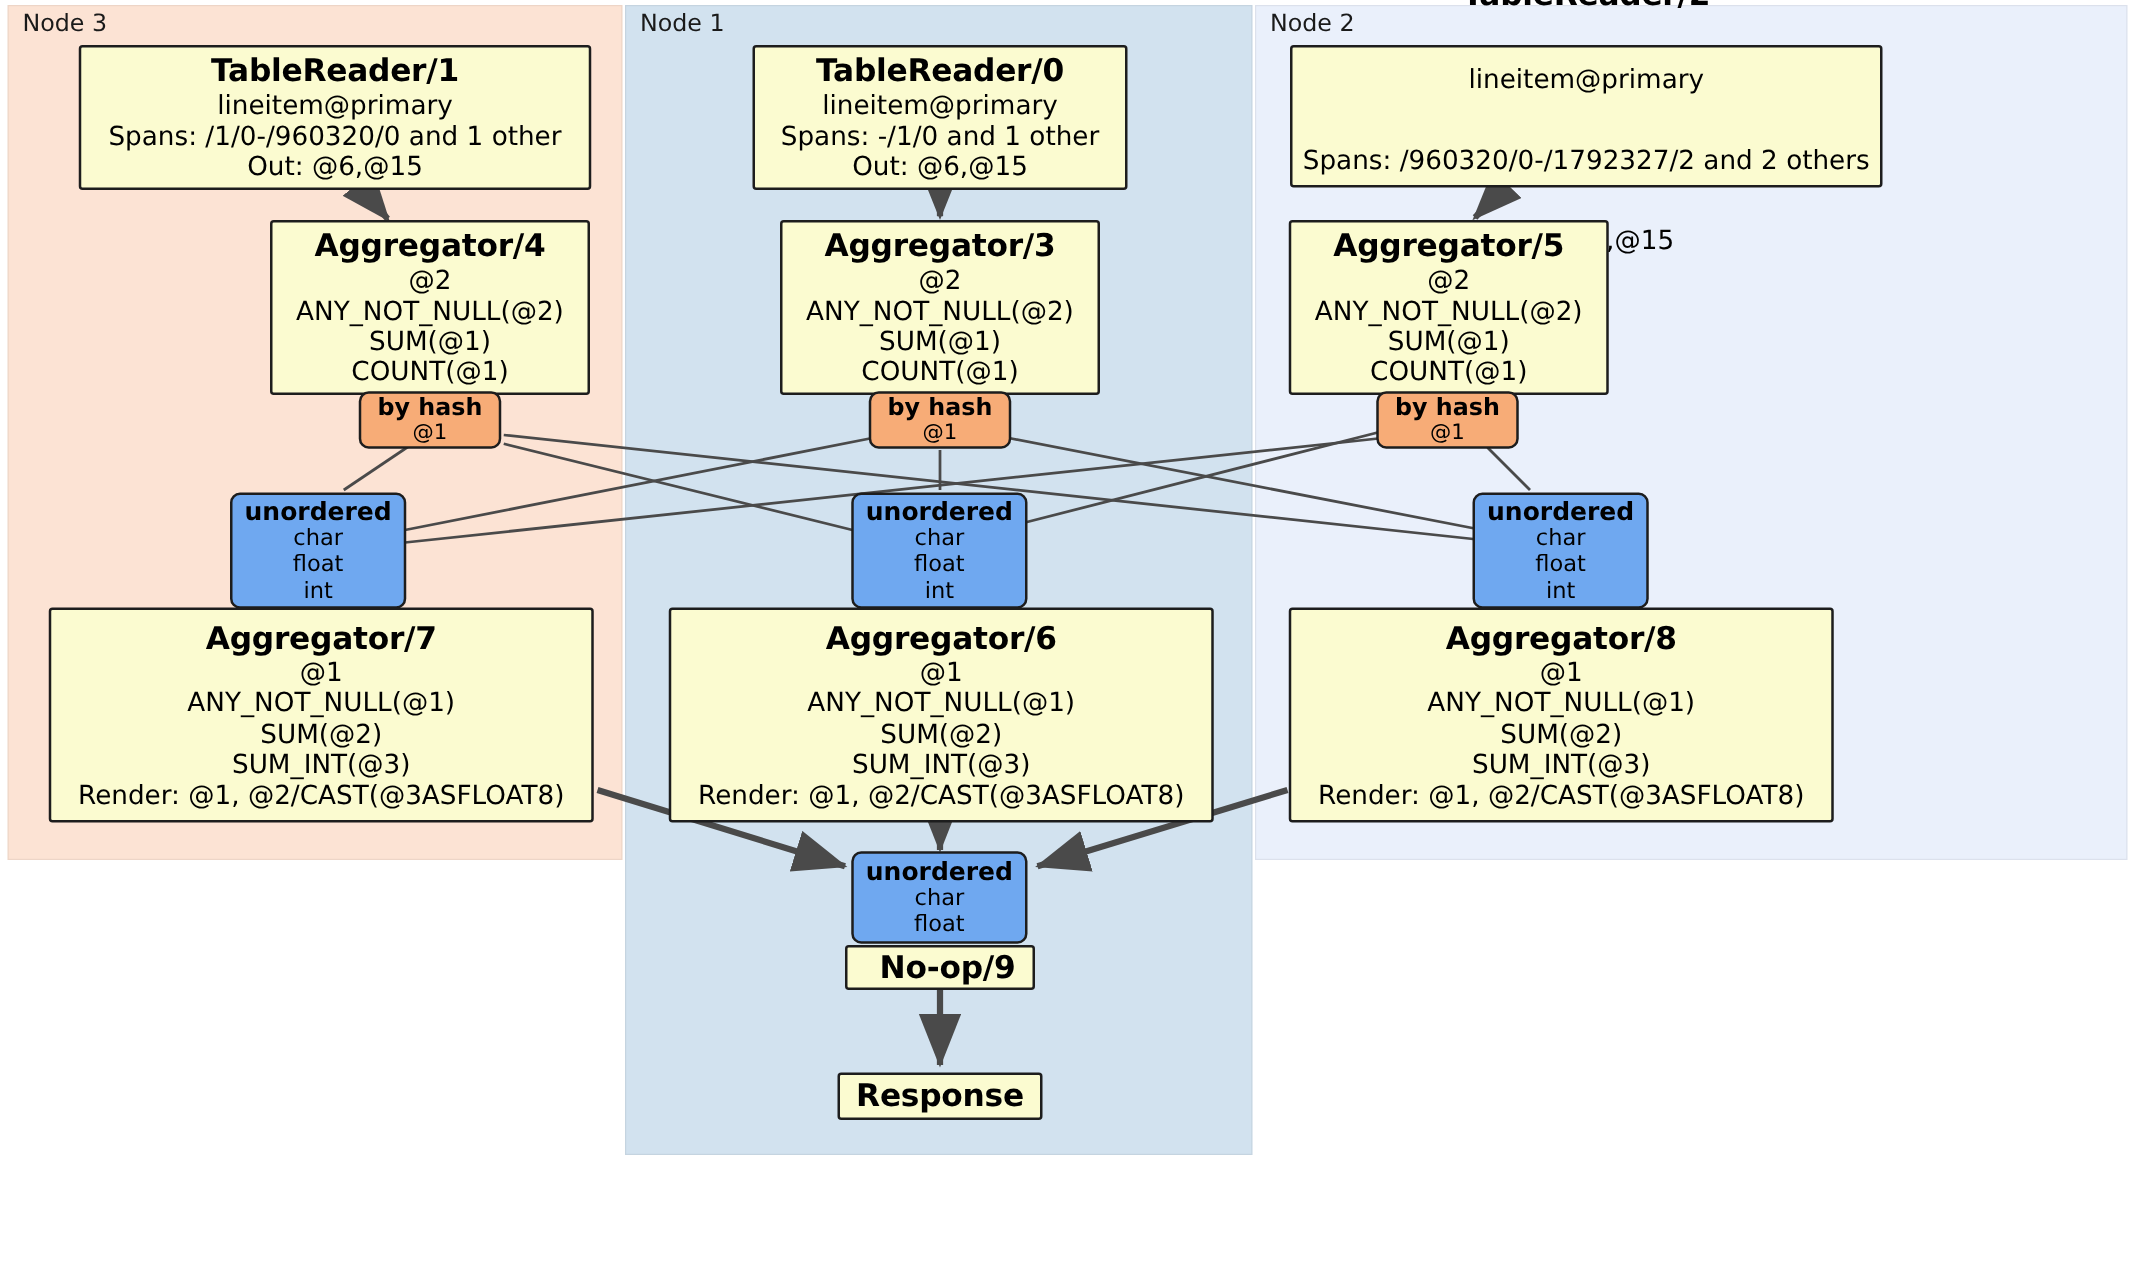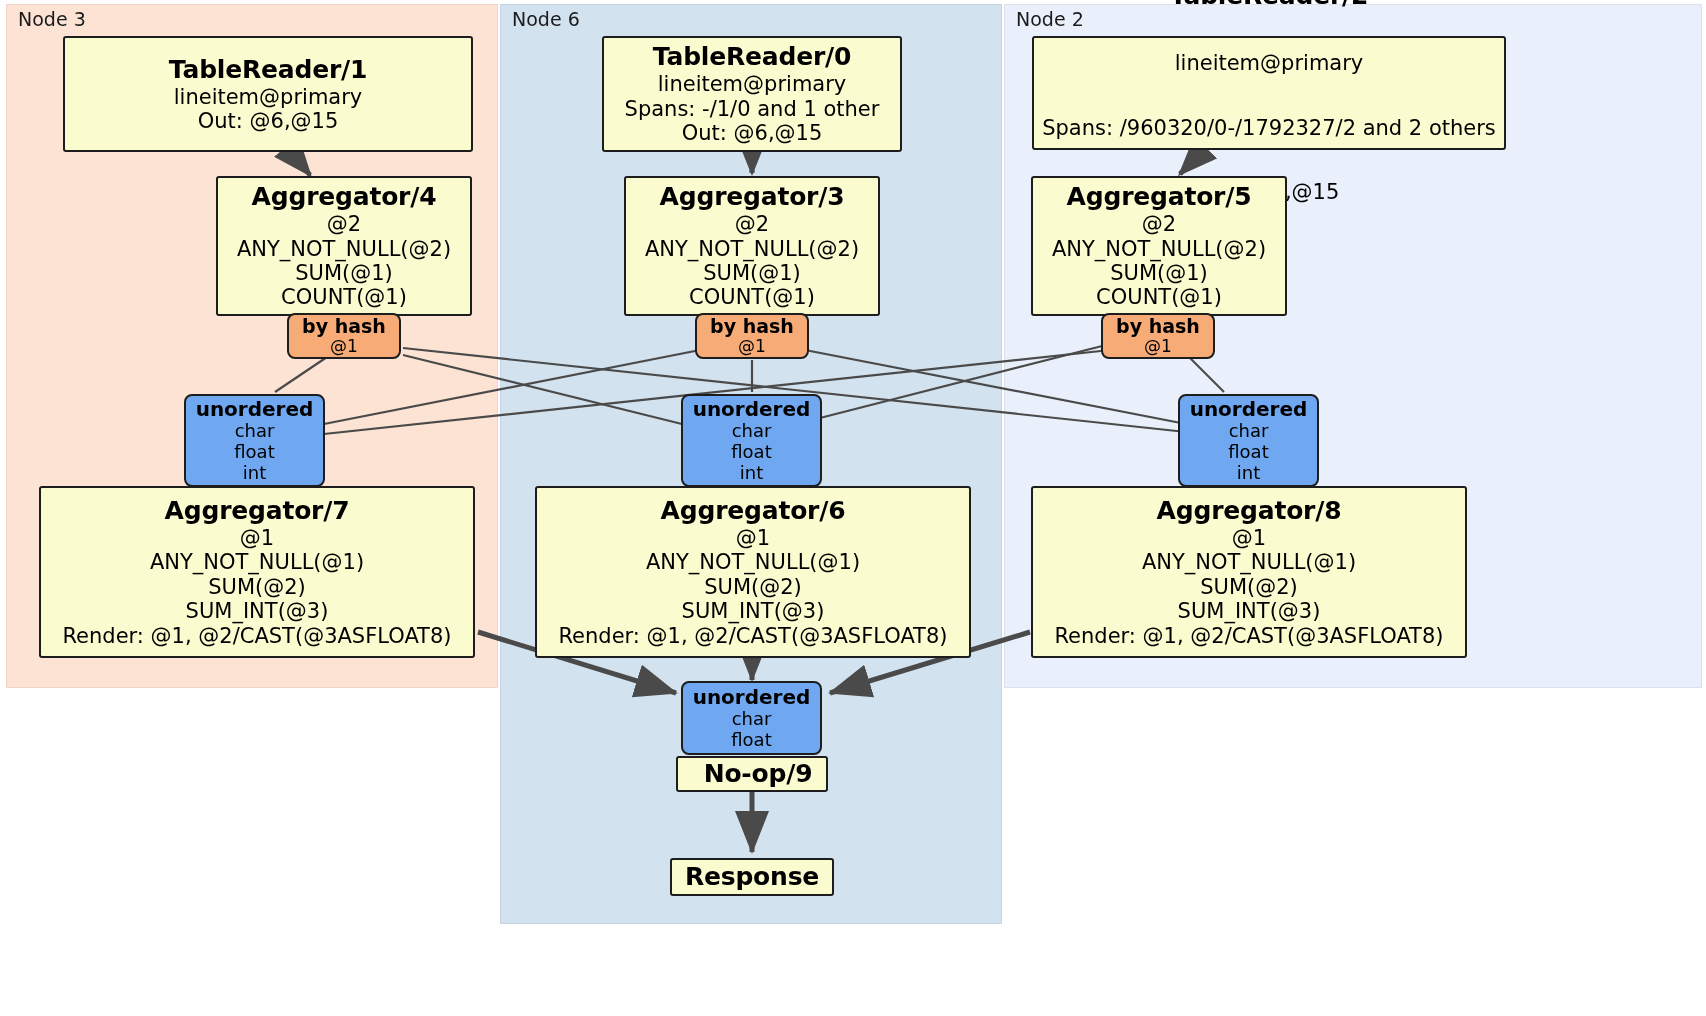--- a/index.html
+++ b/index.html
@@ -69,21 +69,21 @@
 </head>
 <body>
 
 <div id="stage">
 
   <div class="node-panel" style="left:6px; top:4px; width:492px; height:684px; background:#fce3d4;"></div>
   <div class="node-panel" style="left:500px; top:4px; width:502px; height:920px; background:#d2e2ef;"></div>
   <div class="node-panel" style="left:1004px; top:4px; width:698px; height:684px; background:#eaf0fb;"></div>
 
   <div class="node-label" style="left:18px; top:8px;">Node 3</div>
-  <div class="node-label" style="left:512px; top:8px;">Node 6</div>
+  <div class="node-label" style="left:512px; top:8px;">Node 1</div>
   <div class="node-label" style="left:1016px; top:8px;">Node 2</div>
 
   <svg class="edges" viewBox="0 0 1706 1016">
     <defs>
       <marker id="arw" markerWidth="9" markerHeight="9" refX="7.4" refY="3.2" orient="auto" markerUnits="strokeWidth">
         <path d="M0,0 L8,3.2 L0,6.4 z" fill="#4a4a4a"></path>
       </marker>
       <marker id="arwT" markerWidth="11" markerHeight="11" refX="8.2" refY="3.4" orient="auto" markerUnits="strokeWidth">
         <path d="M0,0 L8.6,3.4 L0,6.8 z" fill="#4a4a4a"></path>
       </marker>
@@ -110,20 +110,21 @@
     <path d="M752,658 L752,680" stroke="#4a4a4a" stroke-width="5" fill="none" marker-end="url(#arwT)"></path>
 
     <path d="M1030,632 L830,693" stroke="#4a4a4a" stroke-width="5" fill="none" marker-end="url(#arwT)"></path>
 
     <path d="M752,790 L752,852" stroke="#4a4a4a" stroke-width="5" fill="none" marker-end="url(#arwT)"></path>
   </svg>
 
   <div class="box proc" style="left:63px; top:36px; width:410px; height:116px;">
     <div class="title">TableReader/1</div>
     <div class="line">lineitem@primary</div>
+    <div class="line">Spans: /1/0-/960320/0 and 1 other</div>
     <div class="line">Out: @6,@15</div>
   </div>
 
   <div class="box proc" style="left:602px; top:36px; width:300px; height:116px;">
     <div class="title">TableReader/0</div>
     <div class="line">lineitem@primary</div>
     <div class="line">Spans: -/1/0 and 1 other</div>
     <div class="line">Out: @6,@15</div>
   </div>
 

